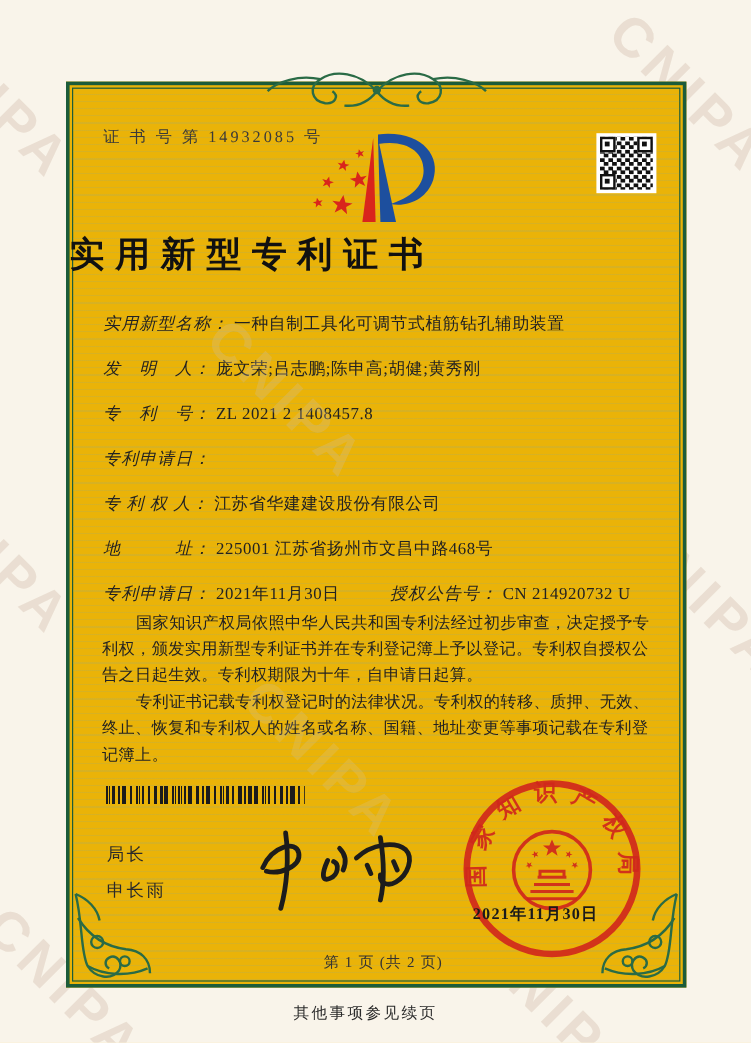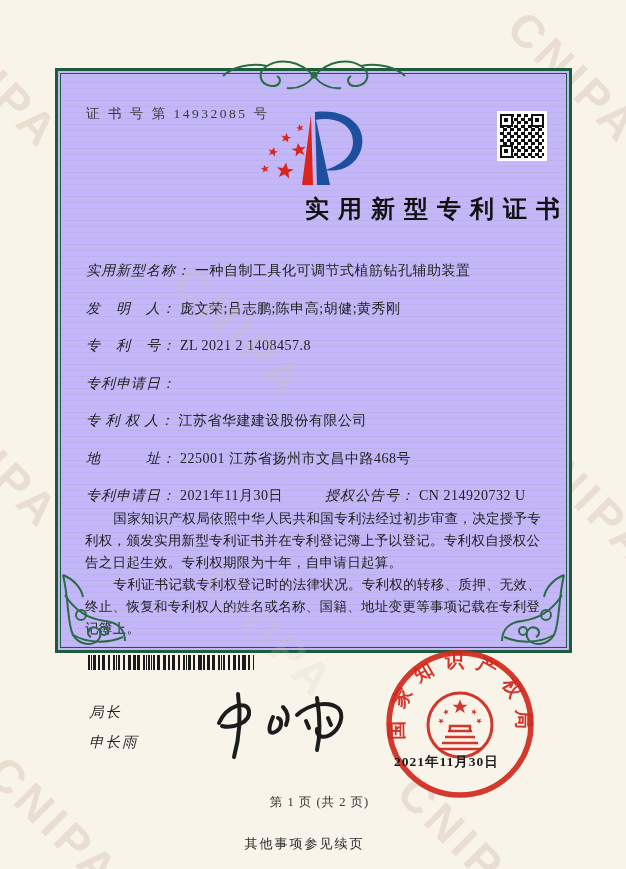--- a/index.html
+++ b/index.html
@@ -9,22 +9,22 @@
 
   
   .wm { position:absolute; font-family:"Liberation Sans","DejaVu Sans",sans-serif;
         font-weight:bold; font-size:46px; letter-spacing:5px;
         color:rgba(202,178,162,0.33); transform:rotate(45deg); transform-origin:left top;
         white-space:nowrap; pointer-events:none; z-index:0; }
   .wm.light { color:rgba(208,194,178,0.26); }
   .wm.faint { color:rgba(210,200,188,0.20); }
 
   
-  .cert { position:absolute; left:55px; top:68px; width:517px; height:585px;
-          border:3px solid #1c5c3a; background:#c4b5fd; z-index:1; }
+  .cert { position:absolute; left:55px; top:68px; width:517px; height:755px;
+          border:3px solid #1c5c3a; background:#eab308; z-index:1; }
   .cert-inner { position:absolute; inset:2px; border:1px solid #1c5c3a; }
   .guilloche { position:absolute; inset:3px; z-index:0;
      background-image:repeating-linear-gradient(0deg, rgba(140,170,140,0.20) 0 1px, transparent 1px 6px);
   }
   .content { position:absolute; inset:0; z-index:2; }
 
   
   .ornament-top { position:absolute; left:50%; top:-17px; transform:translateX(-50%); z-index:3; }
   .corner-flourish { position:absolute; bottom:1px; z-index:3; }
   .corner-flourish.left { left:1px; }
@@ -32,22 +32,22 @@
 
   
   .cert-no { position:absolute; left:28px; top:34px; font-size:13.5px; letter-spacing:2.5px; color:#3a3a3a; }
   .logo { position:absolute; left:50%; top:36px; transform:translateX(-50%); }
   .qr { position:absolute; right:22px; top:40px; width:50px; height:50px; background:#fff; padding:3px; }
   .qr-pattern { position:relative; width:44px; height:44px;
      background:conic-gradient(#111 25%, transparent 0 50%, #111 0 75%, transparent 0) 0 0/7px 7px; }
   .finder { position:absolute; width:13px; height:13px; border:2.5px solid #111; background:#fff; }
   .finder::after { content:""; position:absolute; left:2px; top:2px; width:4px; height:4px; background:#111; }
   .finder.tl { left:0; top:0; } .finder.tr { right:0; top:0; } .finder.bl { left:0; bottom:0; }
-  .title { position:absolute; left:0; right:0; top:122px; text-align:right;
-           font-size:24px; font-weight:bold; letter-spacing:9px; color:#111; }
+  .title { position:absolute; left:0; right:0; top:122px; text-align:left;
+           font-size:29px; font-weight:bold; letter-spacing:9px; color:#111; }
 
   
   .fields { position:absolute; left:28px; right:24px; top:188px; font-size:14px; color:#222; }
   .row { display:flex; align-items:flex-start; line-height:24px; margin-bottom:13.5px; }
   .row .lab { flex:none; letter-spacing:1px;font-style:italic; }
   .row .val { margin-left:4px; letter-spacing:0.5px; }
   .pair2 { margin-left:42px; display:flex; }
 
   
   .body-text { position:absolute; left:27px; width:463px; top:437px;
@@ -56,21 +56,21 @@
 
   
   .barcode { position:absolute; left:30px; top:584px; width:166px; height:15px;
      background-image:
        repeating-linear-gradient(90deg,#1b1b1b 0 2px,transparent 2px 5px),
        repeating-linear-gradient(90deg,#1b1b1b 0 1px,transparent 1px 7px),
        repeating-linear-gradient(90deg,transparent 0 3px,#1b1b1b 3px 4px,transparent 4px 11px); }
 
   
   .signoff { position:absolute; left:31px; top:632px; font-size:14.5px; color:#2a2a2a; letter-spacing:2px; }
-  .signoff div { margin-bottom:11px;font-style:italic; }
+  .signoff div { margin-bottom:11px; }
   .signature { position:absolute; left:135px; top:616px; }
 
   
   .seal { position:absolute; left:327px; top:578px; z-index:3; }
   .seal-date { position:absolute; left:336px; top:682px; z-index:4; font-size:13.5px;
      font-weight:bold; color:#1a1a1a; letter-spacing:1px; }
 
   
   .page-no { position:absolute; left:0; right:0; top:723px; text-align:center;
      font-size:12.5px; color:#333; letter-spacing:1px;padding-left:12px; }

